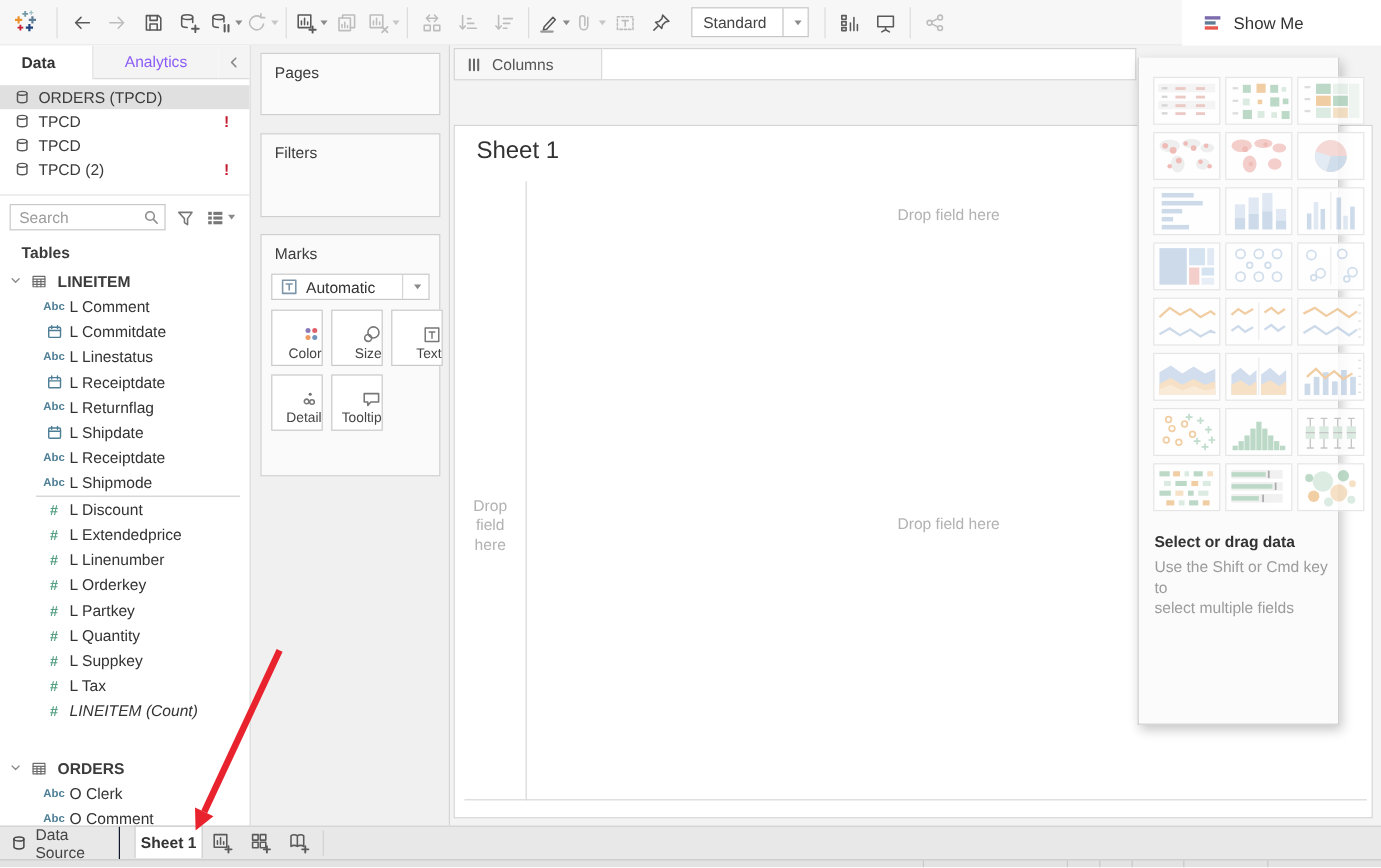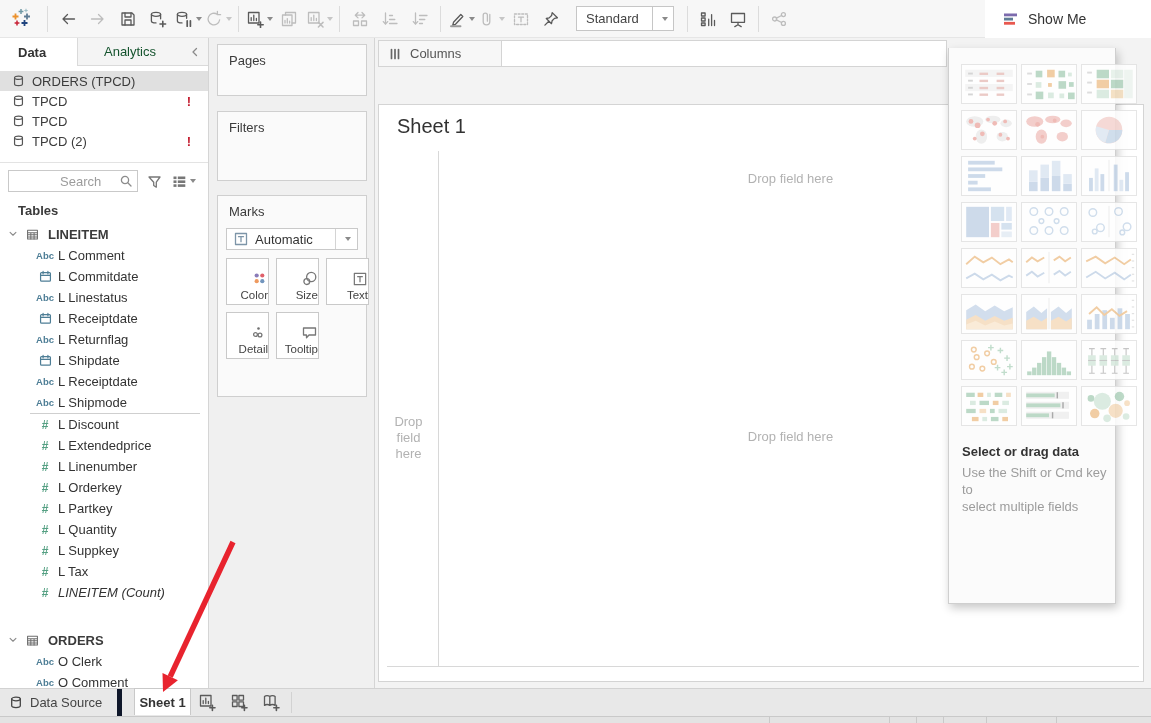--- a/index.html
+++ b/index.html
@@ -19,30 +19,30 @@
   .fit-label{flex:1;padding-left:9px;}
   .fit-caret{width:20px;align-self:stretch;border-left:1px solid #c6c6c6;display:flex;align-items:center;justify-content:center;}
   .showme-btn{position:absolute;right:0;top:0;width:166px;height:38px;background:#fff;display:flex;align-items:center;cursor:pointer;z-index:6;}
   .showme-btn .lbl{font-size:14px;color:#333;margin-left:9px;}
   .showme-btn svg{margin-left:18px;}
 
   
   .datapane{position:absolute;left:0;top:38px;width:209px;bottom:35px;background:#fff;border-right:1px solid #d5d5d5;box-sizing:border-box;overflow:hidden;}
   .pane-tabs{height:28px;display:flex;font-size:13px;}
   .tab-data{width:78px;display:flex;align-items:center;padding-left:18px;font-weight:bold;background:#fff;border-right:1px solid #dadada;box-sizing:border-box;}
-  .tab-analytics{flex:1;display:flex;align-items:center;justify-content:center;background:#f4f4f4;border-bottom:1px solid #dadada;color:#14532d;}
+  .tab-analytics{flex:1;display:flex;align-items:center;justify-content:center;background:#f4f4f4;border-bottom:1px solid #dadada;color:#8b5cf6;}
   .tab-collapse{width:26px;display:flex;align-items:center;justify-content:center;background:#f4f4f4;border-bottom:1px solid #dadada;color:#8a8a8a;}
   .ds-list{padding-top:5px;}
   .ds-row{height:20px;display:flex;align-items:center;padding-left:13px;color:#3b3b3b;}
   .ds-row.selected{background:#e0e0e0;}
   .ds-row .lbl{margin-left:8px;}
   .ds-alert{margin-left:auto;margin-right:17px;color:#c41e30;font-weight:bold;font-size:13px;}
   .ds-divider{border-top:1px solid #e3e3e3;margin-top:11px;}
   .search-row{display:flex;align-items:center;padding:7px 0 2px 8px;}
-  .search-box{width:130px;height:22px;border:1px solid #c9c9c9;background:#fff;display:flex;align-items:center;box-sizing:border-box;padding-left:44px;}
+  .search-box{width:130px;height:22px;border:1px solid #c9c9c9;background:#fff;display:flex;align-items:center;box-sizing:border-box;}
   .search-box input{border:none;outline:none;flex:1;min-width:0;font-size:13px;color:#444;padding-left:7px;font-family:"Liberation Sans",sans-serif;background:transparent;}
   .search-box input::placeholder{color:#9c9c9c;}
   .search-mag{color:#8c8c8c;margin-right:4px;}
   .search-funnel{color:#777;margin-left:9px;}
   .search-view{color:#777;margin-left:10px;display:flex;align-items:center;}
   .tables-label{font-weight:bold;padding:9px 0 5px 18px;color:#3b3b3b;}
   .tbl-header{height:22px;display:flex;align-items:center;font-weight:bold;color:#3b3b3b;}
   .tbl-header .chev{width:26px;display:flex;justify-content:center;color:#8a8a8a;}
   .tbl-header .tic{color:#6d6d6d;margin-right:9px;}
   .tbl-group2{margin-top:26px;}
@@ -86,21 +86,21 @@
 
   
   .showme{position:absolute;left:948px;top:48px;width:168px;height:556px;background:#fbfbfb;border:1px solid #cfcfcf;border-top:none;box-shadow:2px 4px 9px rgba(0,0,0,.22);box-sizing:border-box;z-index:5;}
   .thumb-grid{position:absolute;left:12px;top:16px;display:grid;grid-template-columns:repeat(3,56px);gap:6px 4px;}
   .thumb{width:56px;height:40px;background:#fff;border:1px solid #e2e2e2;box-sizing:border-box;opacity:.85;}
   .showme-caption{position:absolute;left:13px;top:396px;font-weight:bold;color:#333;}
   .showme-hint{position:absolute;left:13px;top:416px;color:#9c9c9c;line-height:17px;}
 
   
   .tabbar{position:absolute;left:0;bottom:7px;right:0;height:28px;background:#e8e8e8;border-top:1px solid #d2d2d2;display:flex;align-items:stretch;box-sizing:border-box;}
-  .tab-ds{width:122px;display:flex;align-items:center;padding-left:10px;color:#444;border-right:5px solid #0f172a;box-sizing:border-box;}
+  .tab-ds{width:100px;display:flex;align-items:center;padding-left:10px;color:#444;border-right:1px solid #0f172a;box-sizing:border-box;}
   .tab-ds .lbl{margin-left:8px;}
   .tab-sheet{width:55px;margin-left:12px;background:#fff;border:1px solid #c9c9c9;border-bottom:none;position:relative;top:-1px;display:flex;align-items:center;justify-content:center;color:#333;font-weight:bold;}
   .tab-new{width:32px;display:flex;align-items:center;justify-content:center;color:#5a5a5a;}
   .tabbar-endsep{width:1px;background:#d2d2d2;margin:3px 0 3px 4px;}
   .statusbar{position:absolute;left:0;bottom:0;right:0;height:7px;background:#e3e3e3;border-top:1px solid #c9c9c9;box-sizing:border-box;}
   .status-div{position:absolute;top:0;bottom:0;width:1px;background:#c9c9c9;}
 
   .arrow-overlay{position:absolute;left:0;top:0;width:1151px;height:723px;z-index:20;pointer-events:none;}
 </style>
 </head>

